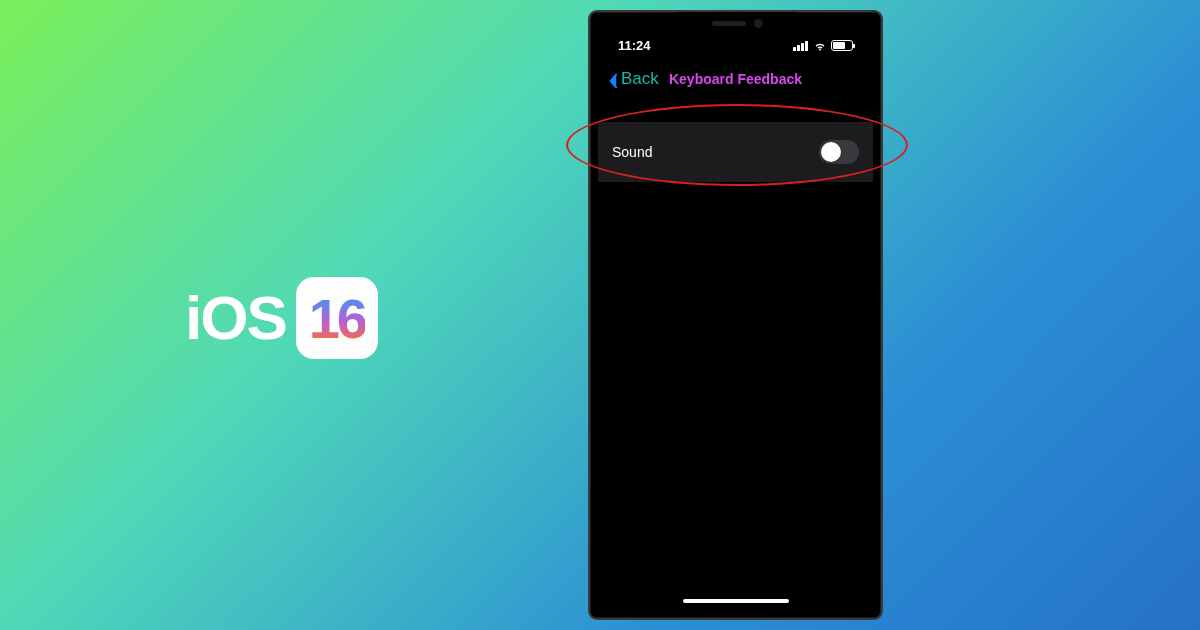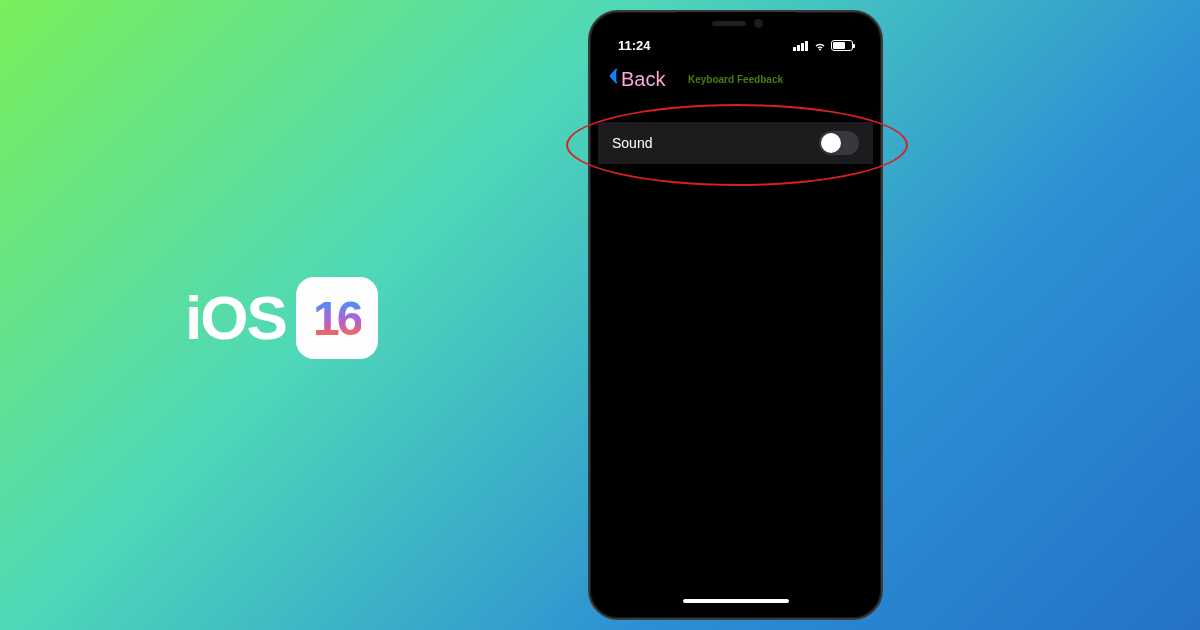--- a/index.html
+++ b/index.html
@@ -30,36 +30,36 @@
     .ios-badge {
       width: 82px;
       height: 82px;
       background: #fdfdfd;
       border-radius: 18px;
       display: flex;
       align-items: center;
       justify-content: center;
     }
     .ios-badge span {
-      font-size: 48px;
+      font-size: 56px;
       font-weight: 700;
       background: linear-gradient(180deg, #2e6df0 0%, #5a8bf0 25%, #b95fd0 55%, #ef6a5a 80%, #f0a050 100%);
       -webkit-background-clip: text;
       background-clip: text;
       color: transparent;
       letter-spacing: -3px;
     }
     .phone {
       position: absolute;
       left: 588px;
       top: 10px;
       width: 295px;
       height: 610px;
       background: #000;
-      border-radius: 30px;
+      border-radius: 9px;
       border: 2px solid #3a3a3c;
       box-shadow: 0 0 0 1px #1a1a1a inset;
     }
     .notch {
       position: absolute;
       top: 0;
       left: 50%;
       transform: translateX(-50%);
       width: 120px;
       height: 26px;
@@ -126,43 +126,43 @@
     .battery-fill { position: absolute; left: 1px; top: 1px; width: 12px; height: 7px; background: #fff; border-radius: 1px; }
     .nav-bar {
       height: 38px;
       display: flex;
       align-items: center;
       padding: 0 10px;
       position: relative;
     }
     .back-btn {
       display: flex;
-      align-items: flex-start;
-      color: #f9a8d4;
-      font-size: 20px;
+      align-items: flex-end;
+      color: #14b8a6;
+      font-size: 17px;
       gap: 3px;
     }
     .back-btn svg { width: 10px; height: 16px; }
     .nav-title {
       position: absolute;
       left: 50%;
       transform: translateX(-50%);
-      font-size: 10px;
+      font-size: 14px;
       font-weight: 600;
-      color: #4d7c0f;
+      color: #d946ef;
     }
     .settings-group {
       margin: 24px 0 0 0;
       background: #1c1c1e;
     }
     .setting-row {
       display: flex;
       align-items: center;
       justify-content: space-between;
-      padding: 9px 14px;
+      padding: 18px 14px;
       font-size: 14px;
       color: #fff;
       position: relative;
     }
     .setting-row + .setting-row::before {
       content: "";
       position: absolute;
       top: 0; left: 14px; right: 0;
       height: 0.5px;
       background: #3a3a3c;

